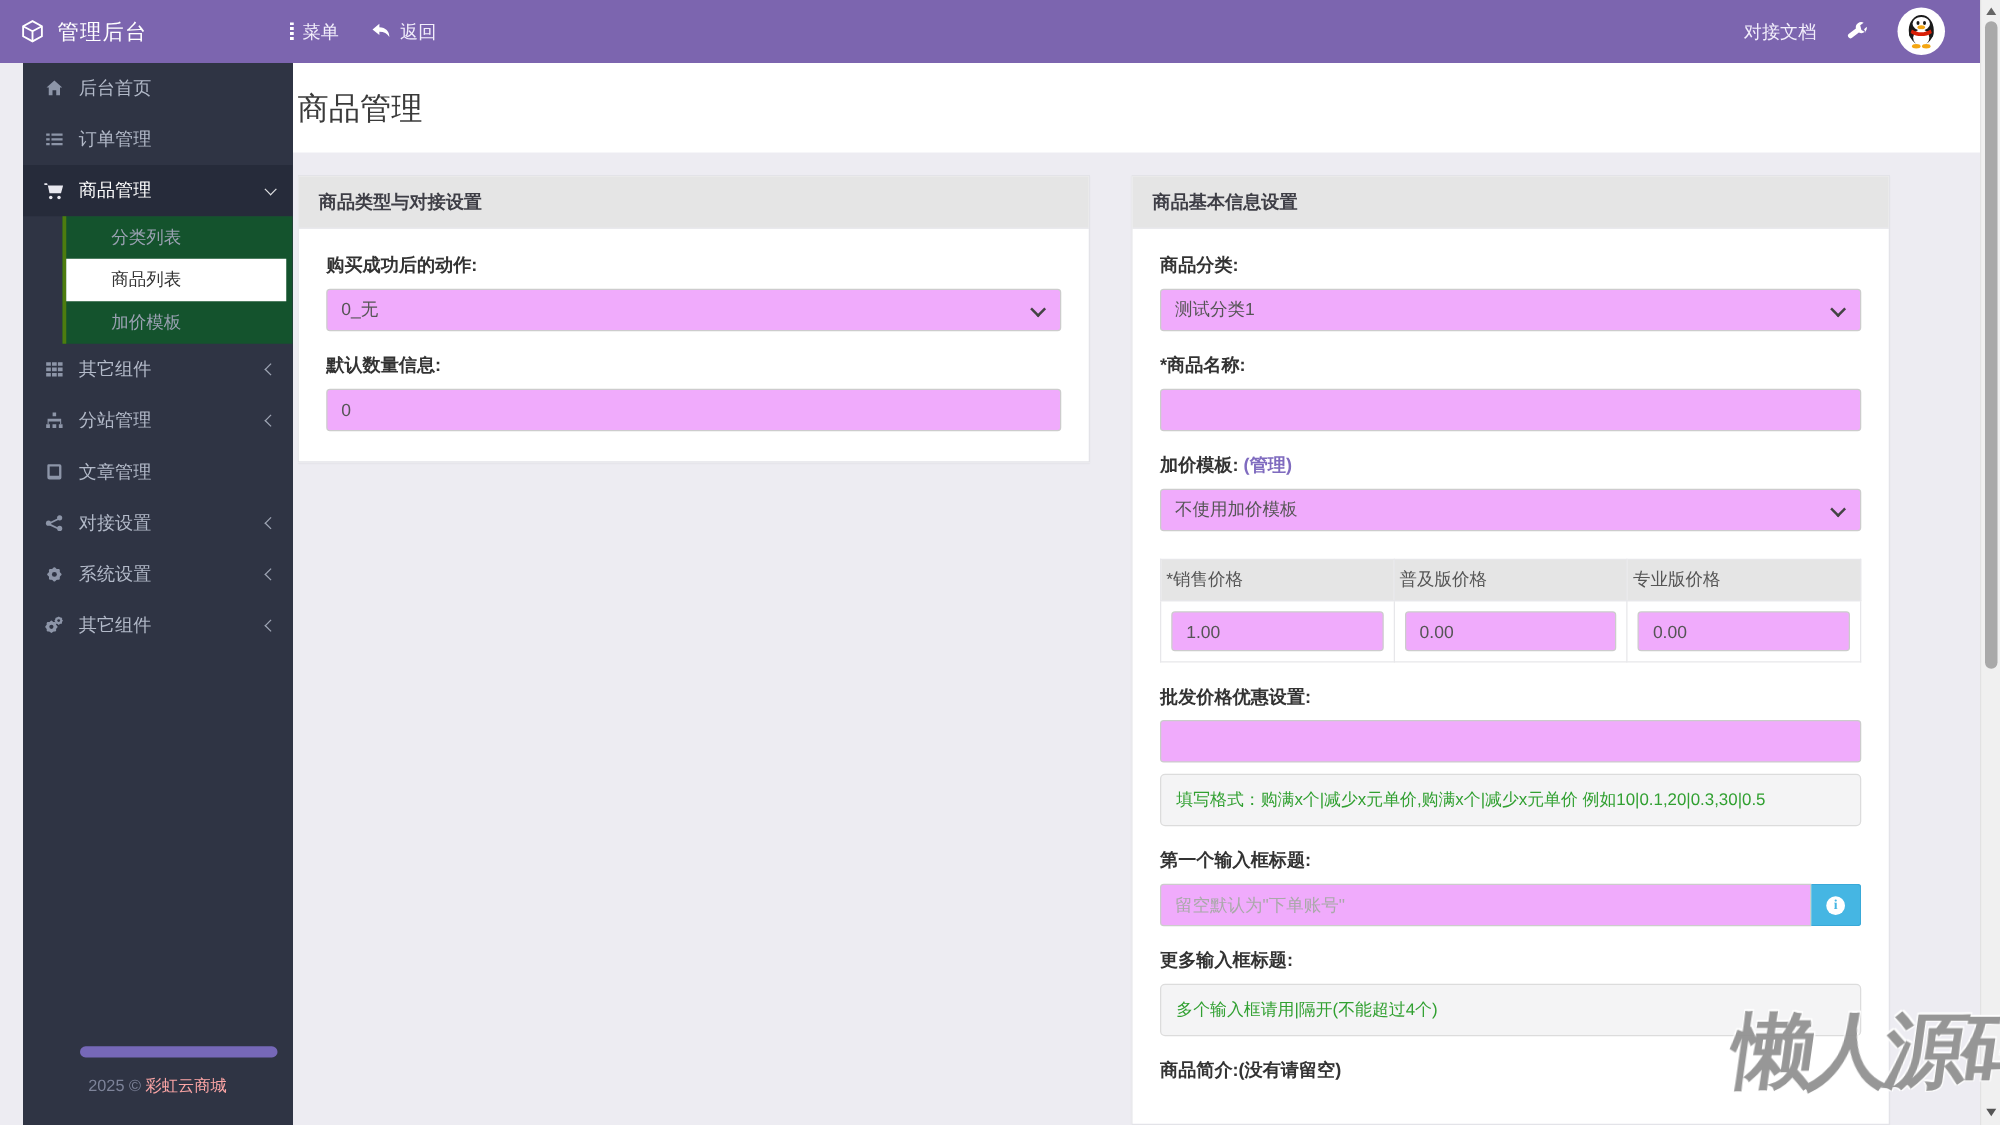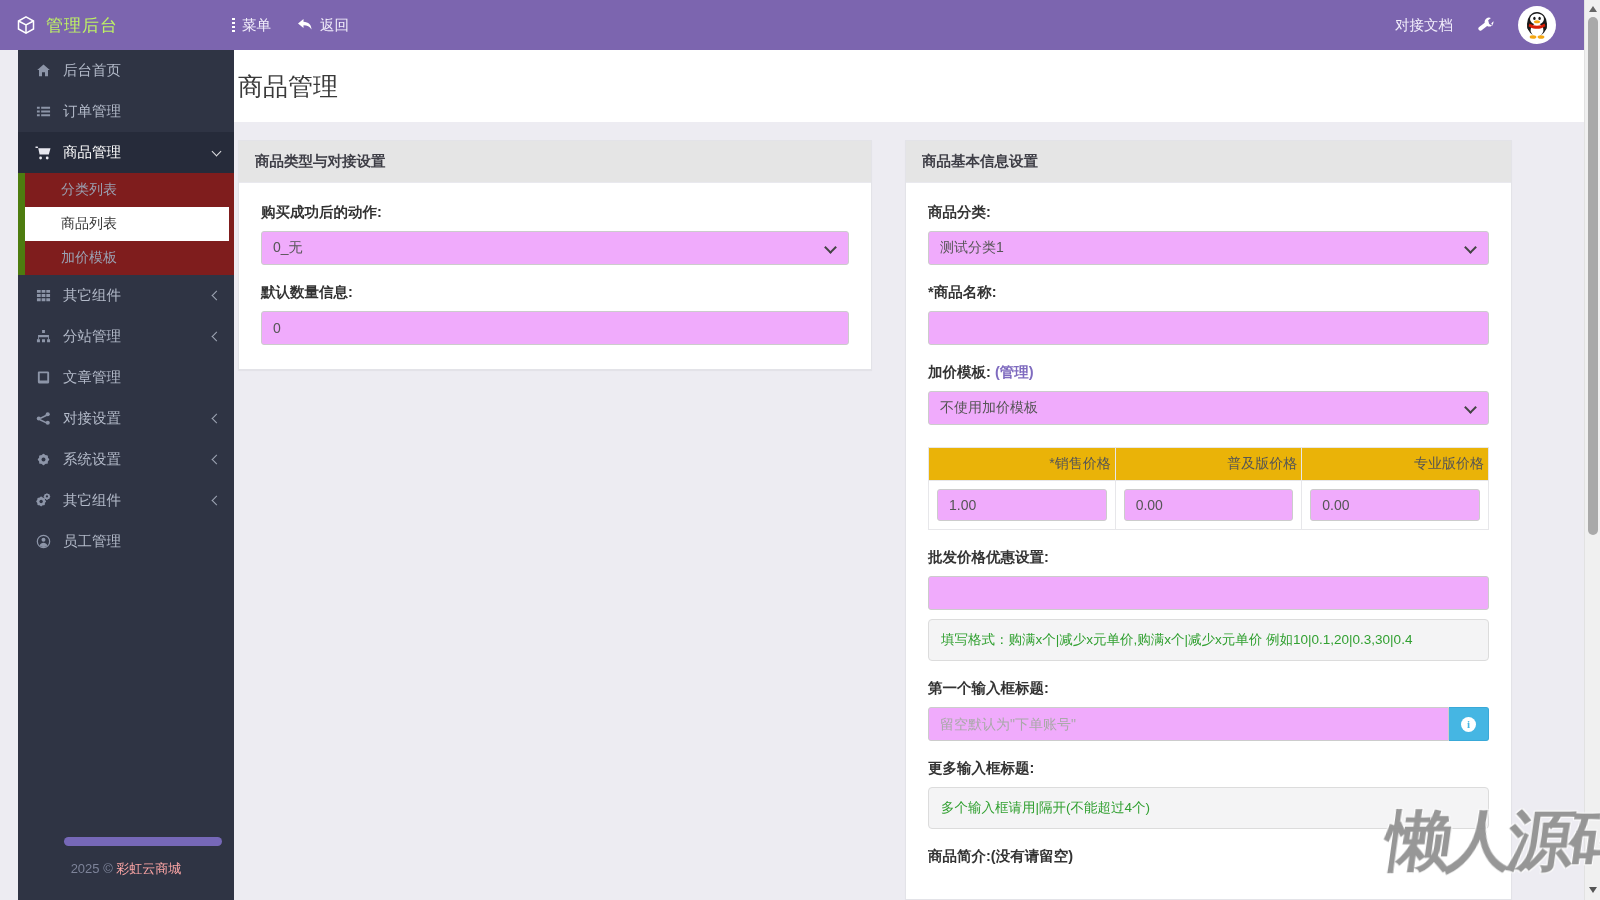--- a/index.html
+++ b/index.html
@@ -3,42 +3,42 @@
 <meta charset="utf-8">
 <style>
   * { margin:0; padding:0; box-sizing:border-box; }
   html,body { width:1600px; height:900px; overflow:hidden;
     font-family:"Liberation Sans", sans-serif; background:#edecf2; color:#333; }
 
   
   .topbar { position:fixed; top:0; left:0; width:1584px; height:50px; background:#7c65af;
     display:flex; align-items:center; z-index:30; color:#fff; }
   .brand { width:216px; display:flex; align-items:center; padding-left:16px; gap:10px; }
-  .brand-title { font-size:17px; color:#bef264; letter-spacing:1px; }
+  .brand-title { font-size:17px; color:#ffffff; letter-spacing:1px; }
   .topnav { display:flex; align-items:center; gap:26px; padding-left:16px; flex:1; }
   .topnav-item { display:flex; align-items:center; gap:7px; font-size:14.5px; color:#f2eefb; cursor:pointer; }
   .dots-icon { width:3px; height:14px;
     background:repeating-linear-gradient(#fff 0 2px, rgba(255,255,255,0) 2px 4px); }
   .top-right { display:flex; align-items:center; gap:24px; padding-right:28px; }
   .docs-link { font-size:14.5px; color:#f2eefb; }
   .avatar { width:38px; height:38px; border-radius:50%; background:#fff; overflow:hidden;
     display:flex; align-items:center; justify-content:center; }
 
   
   .sidebar { position:fixed; top:50px; left:18px; width:216px; bottom:0; background:#2f3444; z-index:20; }
   .side-item { display:flex; align-items:center; padding:11px 14px 11px 16px; gap:11px;
     color:#b3bac9; font-size:14.5px; cursor:pointer; }
   .side-item .sicon { width:18px; display:flex; justify-content:center; color:#8d95a8; }
   .side-item.active-parent { background:#262b3a; color:#fff; }
   .side-item.active-parent .sicon { color:#e8e8ef; }
   .chev { display:inline-block; width:7px; height:7px; border-right:1.6px solid currentColor;
     border-bottom:1.6px solid currentColor; margin-left:auto; opacity:.85; }
   .chev.down { transform:rotate(45deg); margin-top:-3px; }
   .chev.left { transform:rotate(135deg); }
-  .submenu { background:#7f1d1d; border-left:7px solid #4d7c0f; }
+  .submenu { background:#14532d; border-left:3px solid #4d7c0f;margin-left:32px; }
   .sub-item { padding:8px 10px 8px 36px; font-size:14px; color:#9aa1b2; cursor:pointer; }
   .sub-item.active { background:#ffffff; color:#333; margin-right:5px; }
   .side-footer { position:absolute; bottom:0; left:0; right:0; text-align:center; padding-bottom:22px; }
   .side-bar-line { height:9px; border-radius:5px; background:#7668b8; margin:0 12px 0 46px; margin-bottom:14px; }
   .side-copy { font-size:13px; color:#7d8399; }
   .side-copy a { color:#fca5a5; text-decoration:none; }
 
   
   .main { margin-left:216px; padding-top:50px; width:1368px; }
   .title-band { background:#fff; height:72px; display:flex; align-items:center; padding-left:22px; }
@@ -57,22 +57,22 @@
   .f-label .mng-link { color:#7f6bbf; font-weight:bold; }
   .input, .selectbox { width:100%; height:34px; border:1px solid #ccc; border-radius:3px;
     background:#f0abfc; font-size:14px; color:#555; padding:6px 11px;
     font-family:"Liberation Sans", sans-serif; }
   .input::placeholder { color:#a9a9a9; }
   .selectbox { position:relative; display:flex; align-items:center; cursor:pointer; }
   .selectbox::after { content:""; position:absolute; right:13px; top:11px; width:7px; height:7px;
     border-right:2px solid #444; border-bottom:2px solid #444; transform:rotate(45deg); }
 
   table.price { width:100%; border-collapse:collapse; margin-top:22px; }
-  table.price th { border:1px solid #e7e7ea; background:#eab308; font-weight:normal;
-    font-size:14px; color:#555; text-align:right; padding:7px 4px; }
+  table.price th { border:1px solid #e7e7ea; background:#e5e5e5; font-weight:normal;
+    font-size:14px; color:#555; text-align:left; padding:7px 4px; }
   table.price td { border:1px solid #e7e7ea; padding:8px; }
   table.price .input { height:32px; }
 
   .hintbox { margin-top:9px; background:#f4f4f5; border:1px solid #dcdcdc; border-radius:4px;
     padding:11px 12px; font-size:13.5px; color:#31a031; }
 
   .igroup { display:flex; }
   .igroup .input { flex:1; border-radius:3px 0 0 3px; }
   .info-btn { width:40px; height:34px; background:#45b6e3; border:1px solid #39a9d8;
     border-left:none; border-radius:0 3px 3px 0; display:flex; align-items:center;
@@ -237,30 +237,20 @@
         <rect x="2" y="5" width="8" height="8" rx="1"></rect>
         <rect x="2" y="5" width="8" height="8" rx="1" transform="rotate(45 6 9)"></rect>
         <circle cx="6" cy="9" r="1.8" fill="#2f3444"></circle>
         <rect x="9.5" y="1" width="5.5" height="5.5" rx=".8"></rect>
         <rect x="9.5" y="1" width="5.5" height="5.5" rx=".8" transform="rotate(45 12.2 3.7)"></rect>
         <circle cx="12.2" cy="3.7" r="1.2" fill="#2f3444"></circle>
       </svg>
     </span>
     <span>其它组件</span>
     <span class="chev left"></span>
-  </div>
-  <div class="side-item">
-    <span class="sicon">
-      <svg width="15" height="15" viewBox="0 0 16 16" fill="currentColor">
-        <circle cx="8" cy="8" r="6.6" fill="none" stroke="currentColor" stroke-width="1.3"></circle>
-        <circle cx="8" cy="6.2" r="2.1"></circle>
-        <path d="M3.9 12.2c.6-2 2.3-2.9 4.1-2.9s3.5.9 4.1 2.9a6.6 6.6 0 0 1-8.2 0Z"></path>
-      </svg>
-    </span>
-    <span>员工管理</span>
   </div>
 
   <div class="side-footer">
     <div class="side-bar-line"></div>
     <div class="side-copy">
       <span>2025 © </span><a href="#">彩虹云商城</a>
     </div>
   </div>
 </div>
 
@@ -313,21 +303,21 @@
           <tr>
             <td><input class="input" type="text" value="1.00" style=""></td>
             <td><input class="input" type="text" value="0.00" style=""></td>
             <td><input class="input" type="text" value="0.00" style=""></td>
           </tr>
         </tbody>
           </table>
 
         <div class="f-label">批发价格优惠设置:</div>
         <input class="input" type="text" style="">
-        <div class="hintbox">填写格式：购满x个|减少x元单价,购满x个|减少x元单价  例如10|0.1,20|0.3,30|0.4</div>
+        <div class="hintbox">填写格式：购满x个|减少x元单价,购满x个|减少x元单价  例如10|0.1,20|0.3,30|0.5</div>
 
         <div class="f-label">第一个输入框标题:</div>
         <div class="igroup">
           <input class="input" type="text" placeholder="留空默认为&quot;下单账号&quot;" style="">
           <div class="info-btn">
             <span class="info-i"></span>
           </div>
         </div>
 
         <div class="f-label">更多输入框标题:</div>

